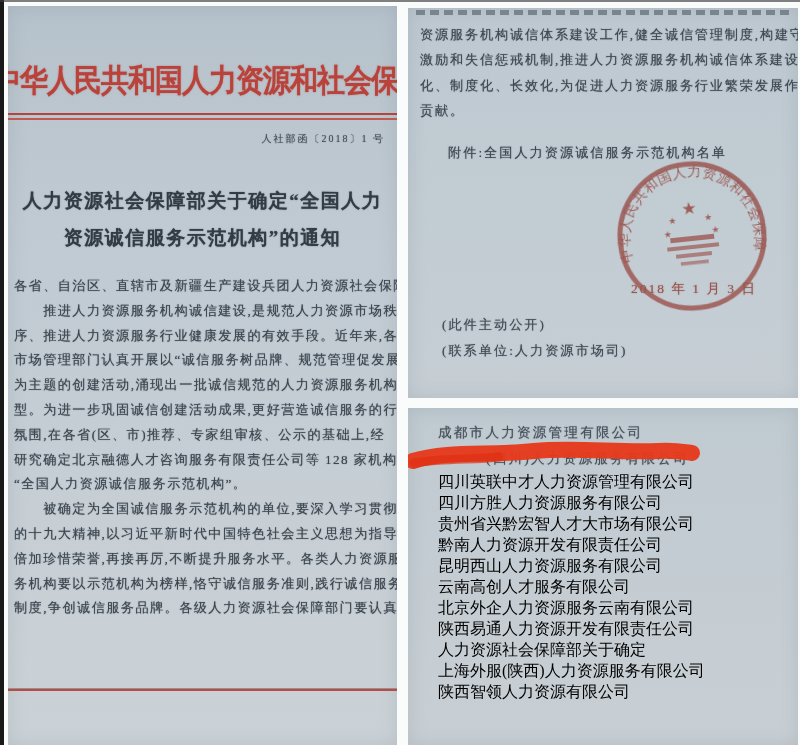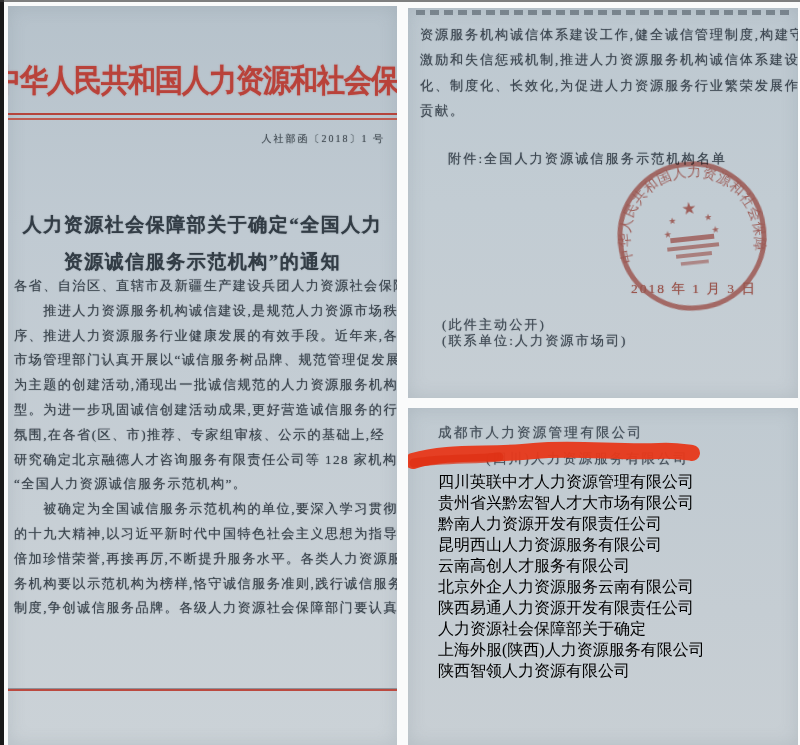--- a/index.html
+++ b/index.html
@@ -45,21 +45,20 @@
   .doc-number {
     position:absolute; top:126px; right:12px;
     font-size:10px; color:#49525a; letter-spacing:2px;
     text-shadow:0 0 1px rgba(73,82,90,.7);
   }
   .doc-title {
     position:absolute; top:176px; left:0; right:0;
     text-align:center; font-weight:bold; font-size:19px;
     color:#323c45; line-height:37px; letter-spacing:1.5px;
     text-shadow:0 0 1.2px rgba(50,60,69,.75);
-    margin-top:24px;
   }
   .left-body {
     position:absolute; top:268px; left:6px; right:2px;
   }
   .left-body .tline {
     font-size:13.2px; color:#3d4750; letter-spacing:1.4px;
     line-height:24.8px; white-space:nowrap;
     text-shadow:0 0 1.1px rgba(61,71,80,.72);
   }
   .footer-rule {
@@ -75,39 +74,38 @@
   .rt-body { position:absolute; top:14px; left:12px; right:6px; }
   .rt-body .tline {
     font-size:13.2px; color:#3f4953; letter-spacing:1.8px;
     line-height:25.4px; white-space:nowrap;
     text-shadow:0 0 1.1px rgba(63,73,83,.72);
   }
   .attachment-line {
     position:absolute; top:136px; left:40px;
     font-size:13.2px; color:#3f4953; letter-spacing:2px;
     text-shadow:0 0 1.1px rgba(63,73,83,.72);
-    margin-top:6px;
   }
   .seal {
     position:absolute; left:206px; top:150px; width:156px; height:156px;
     filter:blur(.4px); opacity:.88; transform:rotate(-6deg);
     mix-blend-mode:multiply;
   }
   .seal-date {
     position:absolute; left:196px; top:272px; width:180px;
     text-align:center; font-size:13.5px; letter-spacing:2px;
     color:#99564e; text-shadow:0 0 1.2px rgba(153,86,78,.7);
   }
   .note { 
     position:absolute; left:34px;
     font-size:13.2px; color:#434d57; letter-spacing:2px;
     text-shadow:0 0 1.1px rgba(67,77,87,.72);
   }
   .note-1 { top:308px; }
-  .note-2 { top:324px; }
+  .note-2 { top:334px; }
   .company-list .tline, .company-line {
     font-size:13.6px; color:#46515b; letter-spacing:2.2px;
     line-height:25.9px; white-space:nowrap;
     text-shadow:0 0 1.1px rgba(70,81,91,.72);
   }
   .company-first { position:absolute; top:12px; left:30px; }
   .company-redacted { position:absolute; top:38px; left:30px; text-indent:48px; }
   .company-rest { position:absolute; top:64px; left:30px; right:2px; bottom:0; overflow:hidden; }
   .marker-scribble { position:absolute; left:-4px; top:30px; z-index:5; }
 </style>
@@ -185,20 +183,21 @@
     <div class="company-line company-first">成都市人力资源管理有限公司</div>
     <div class="company-line company-redacted">(四川)人力资源服务有限公司</div>
 
     <svg class="marker-scribble" width="300" height="36" viewBox="0 0 300 36">
       <path d="M 9,23 C 45,12 85,18 130,13 C 170,9 215,15 255,13 C 270,12 280,14 288,15" fill="none" stroke="#e6391c" stroke-width="16" stroke-linecap="round" opacity="0.96"></path>
       <path d="M 10,25 C 40,20 70,22 95,19" fill="none" stroke="#de2f12" stroke-width="9" stroke-linecap="round" opacity="0.7"></path>
     </svg>
 
     <div class="company-rest">
         <div class="tline">四川英联中才人力资源管理有限公司</div>
+        <div class="tline">四川方胜人力资源服务有限公司</div>
         <div class="tline">贵州省兴黔宏智人才大市场有限公司</div>
         <div class="tline">黔南人力资源开发有限责任公司</div>
         <div class="tline">昆明西山人力资源服务有限公司</div>
         <div class="tline">云南高创人才服务有限公司</div>
         <div class="tline">北京外企人力资源服务云南有限公司</div>
         <div class="tline">陕西易通人力资源开发有限责任公司</div>
         <div class="tline">人力资源社会保障部关于确定</div>
         <div class="tline">上海外服(陕西)人力资源服务有限公司</div>
         <div class="tline">陕西智领人力资源有限公司</div>
       </div>

